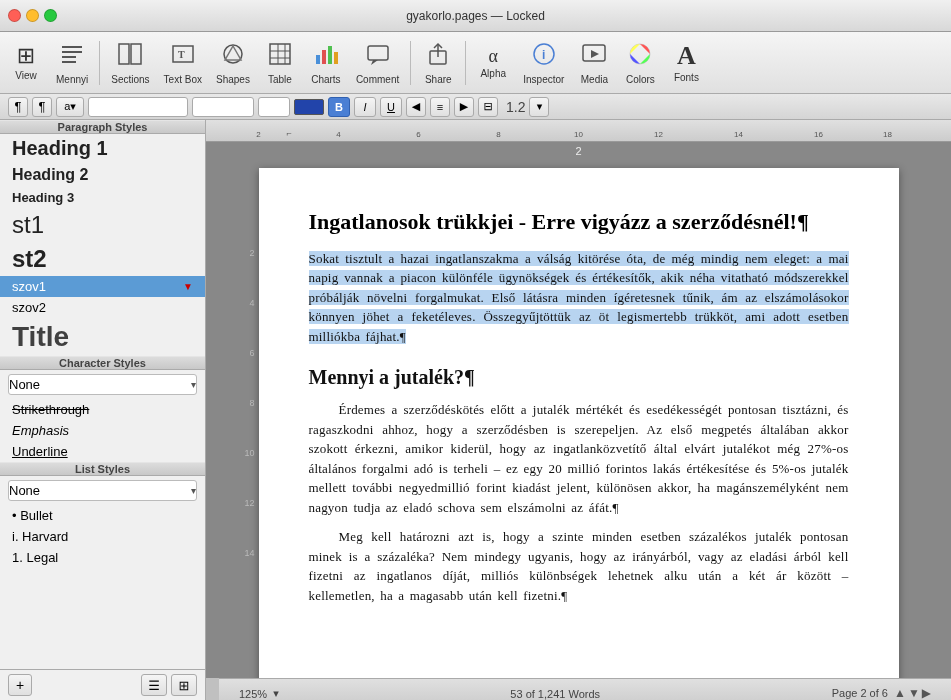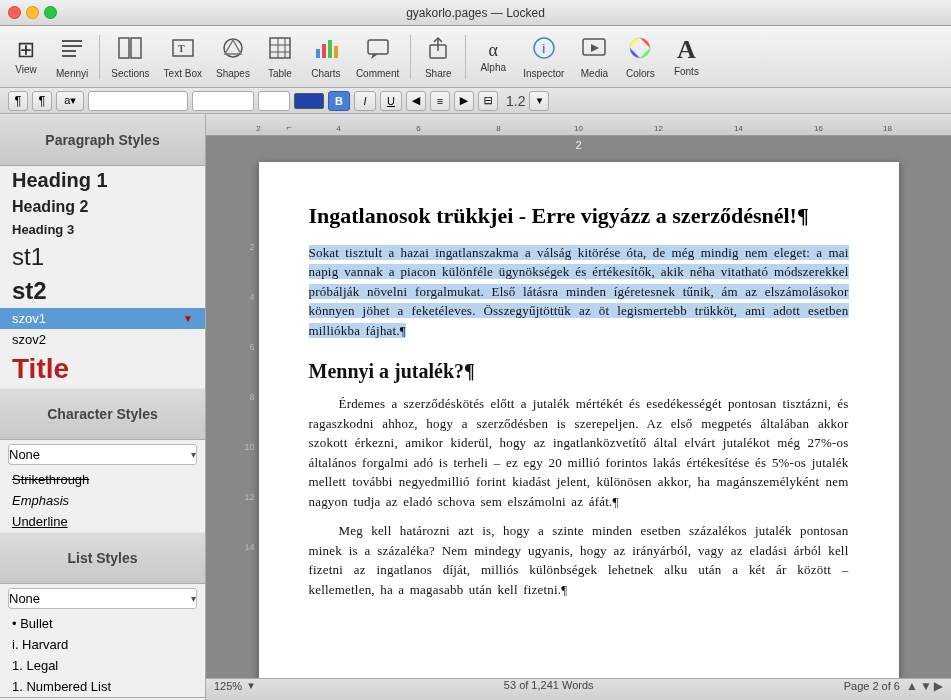--- a/index.html
+++ b/index.html
@@ -2,21 +2,21 @@
 <html><head>
   <meta charset="utf-8">
   <style>
     * { box-sizing: border-box; margin: 0; padding: 0; }
     body { font-family: -apple-system, 'Helvetica Neue', Arial, sans-serif; background: #c0c0c0; width: 951px; height: 700px; overflow: hidden; display: flex; flex-direction: column; }
 
     
     .title-bar {
       background: linear-gradient(to bottom, #f0f0f0, #d8d8d8);
       border-bottom: 1px solid #999;
-      height: 26px;
+      height: 32px;
       display: flex;
       align-items: center;
       justify-content: center;
       position: relative;
       font-size: 12px;
       color: #333;
     }
     .window-controls {
       position: absolute;
       left: 8px;
@@ -101,41 +101,41 @@
       display: flex;
       flex-direction: column;
       font-size: 13px;
       overflow-y: auto;
       flex-shrink: 0;
     }
     .sidebar-section-title {
       background: linear-gradient(to bottom, #dcdcdc, #c8c8c8);
       border-bottom: 1px solid #aaa;
       border-top: 1px solid #e5e5e5;
-      font-size: 14px;
+      font-size: 11px;
       color: #444;
-      padding: 17px 8px;
+      padding: 0 8px;
       font-weight: bold;
       text-align: center;
     }
     .sidebar-item {
       padding: 3px 12px;
       cursor: pointer;
       display: flex;
       align-items: center;
       justify-content: space-between;
     }
     .sidebar-item.selected { background: #5b9bd5; color: white; }
     .sidebar-item .arrow { font-size: 10px; color: #c00; }
     .h1-style { font-size: 20px; font-weight: bold; color: #222; }
     .h2-style { font-size: 16px; font-weight: bold; color: #222; }
     .h3-style { font-size: 13px; font-weight: bold; color: #222; }
     .st1-style { font-size: 24px; color: #222; }
     .st2-style { font-size: 24px; font-weight: bold; color: #222; }
-    .title-style { font-size: 28px; font-weight: bold; color: #b91c1c; }
+    .title-style { font-size: 28px; font-weight: bold; color: #404040; }
     .dropdown-arrow { font-size: 10px; color: #555; }
     .style-select-box {
       border: 1px solid #bbb;
       border-radius: 3px;
       background: white;
       padding: 2px 0;
       display: flex;
       align-items: center;
       justify-content: space-between;
       cursor: pointer;
@@ -215,25 +215,26 @@
     .para-indent {
       text-indent: 30px;
     }
 
     
     .status-bar {
       background: linear-gradient(to bottom, #e0e0e0, #d0d0d0);
       border-top: 1px solid #aaa;
       height: 22px;
       display: flex;
-      align-items: flex-start;
+      align-items: flex-end;
       justify-content: space-between;
-      padding: 0 8px;
+      padding: 0 20px;
       font-size: 11px;
       color: #444;
+      margin-left: 13px;
     }
     .status-left, .status-center, .status-right { display: flex; align-items: center; gap: 6px; }
     .status-arrows { display: flex; gap: 2px; }
     .status-arrow-btn { font-size: 12px; cursor: pointer; color: #555; }
 
     
     .ruler-and-doc {
       flex: 1;
       display: flex;
       flex-direction: column;
@@ -479,23 +480,20 @@
     </div>
     <div class="sidebar-item">
       <span>• Bullet</span>
     </div>
     <div class="sidebar-item">
       <span>i. Harvard</span>
     </div>
     <div class="sidebar-item">
       <span>1. Legal</span>
     </div>
-    <div class="sidebar-item">
-      <span>1. Numbered List</span>
-    </div>
 
     <div style="flex:1;"></div>
     <div class="sidebar-bottom">
       <div class="sidebar-bottom-btn">+</div>
       <div style="flex:1;display:flex;gap:4px;justify-content:flex-end;">
         <div style="width:26px;height:22px;border:1px solid #aaa;border-radius:3px;background:linear-gradient(to bottom,#f5f5f5,#e0e0e0);display:flex;align-items:center;justify-content:center;cursor:pointer;">☰</div>
         <div style="width:26px;height:22px;border:1px solid #aaa;border-radius:3px;background:linear-gradient(to bottom,#f5f5f5,#e0e0e0);display:flex;align-items:center;justify-content:center;cursor:pointer;">⊞</div>
       </div>
     </div>
   </div>

